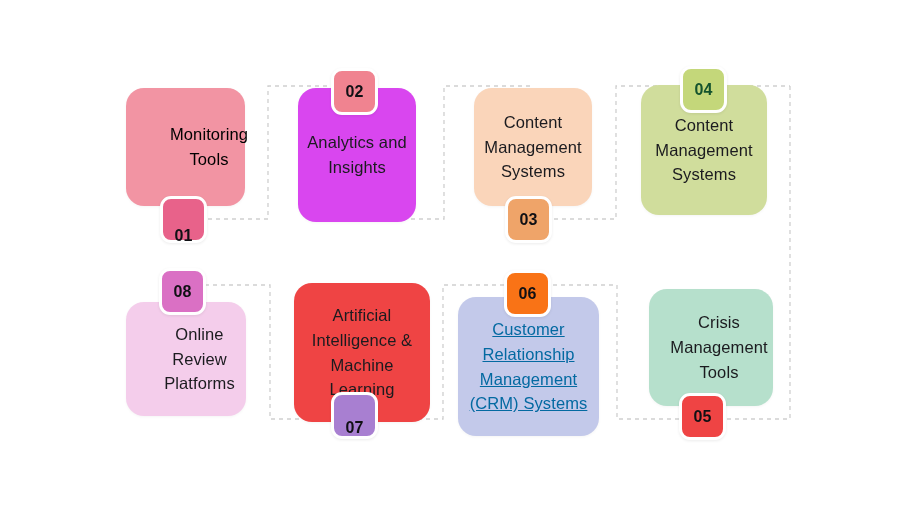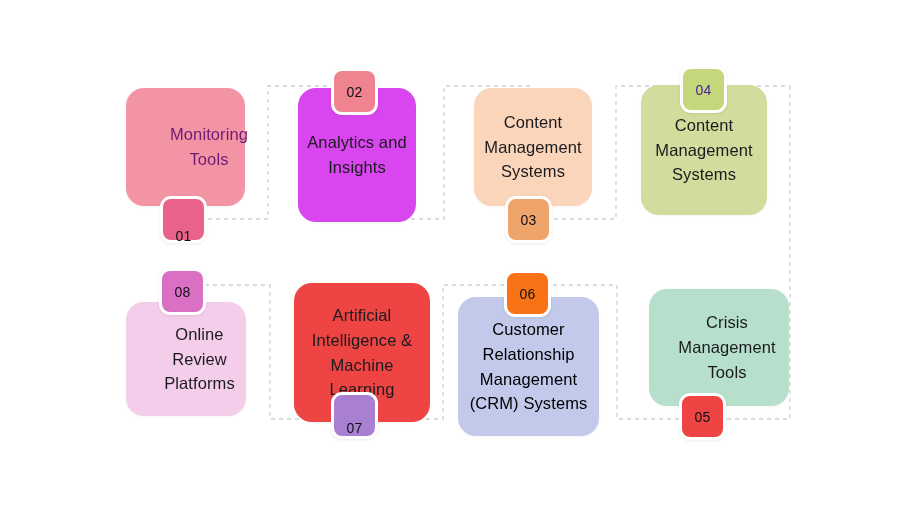--- a/index.html
+++ b/index.html
@@ -53,22 +53,22 @@
     box-sizing: border-box;
     border: 3.5px solid #ffffff;
     display: flex;
     align-items: center;
     justify-content: center;
     z-index: 5;
     box-shadow: 0 1px 3px rgba(0,0,0,0.08);
   }
   .badge-text {
     color: #101014;
-    font-size: 14px;
-    font-weight: 400;
+    font-size: 16px;
+    font-weight: 700;
     letter-spacing: 0.2px;
   }
 </style>
 </head>
 <body>
 
 <div id="stage" style="background: rgb(255, 255, 255);">
 
   <svg id="connectors" viewBox="0 0 900 506" xmlns="http://www.w3.org/2000/svg">
     <g id="connector-group" fill="none" stroke="#cfcfcf" stroke-width="1.3" stroke-dasharray="4 4" stroke-linecap="butt">
@@ -76,21 +76,21 @@
         <path d="M 355 219 L 444 219 L 444 86 L 530 86"></path>
         <path d="M 530 219 L 616 219 L 616 86 L 790 86"></path>
         <path d="M 790 86 L 790 419 L 703 419"></path>
         <path d="M 703 419 L 617 419 L 617 285 L 528 285"></path>
         <path d="M 528 285 L 443 285 L 443 419 L 355 419"></path>
         <path d="M 355 419 L 270 419 L 270 285 L 186 285"></path>
       </g>
   </svg>
 
   <div class="card" style="left: 126px; top: 88px; width: 119px; height: 118px; background: rgb(242, 148, 163);">
-    <span class="card-label" style="color: #701a75; margin-left: 47px;">Monitoring Tools</span>
+    <span class="card-label" style="color: #000000; margin-left: 47px;">Monitoring Tools</span>
   </div>
   <div class="badge" style="left: 160px; top: 196px; background: rgb(232, 98, 138);">
     <span class="badge-text" style="color: rgb(16, 16, 20); margin-top: 32px;">01</span>
   </div>
 
   <div class="card" style="left: 298px; top: 88px; width: 118px; height: 134px; background: #d946ef;">
     <span class="card-label" style="color: rgb(27, 27, 31);">Analytics and Insights</span>
   </div>
   <div class="badge" style="left: 331px; top: 68px; background: rgb(240, 131, 144);">
     <span class="badge-text" style="color: rgb(16, 16, 20);">02</span>
@@ -100,32 +100,32 @@
     <span class="card-label" style="color: rgb(27, 27, 31);">Content Management Systems</span>
   </div>
   <div class="badge" style="left: 505px; top: 196px; background: rgb(239, 164, 105);">
     <span class="badge-text" style="color: rgb(16, 16, 20);">03</span>
   </div>
 
   <div class="card" style="left: 641px; top: 85px; width: 126px; height: 130px; background: rgb(208, 221, 156);">
     <span class="card-label" style="color: rgb(27, 27, 31);">Content Management Systems</span>
   </div>
   <div class="badge" style="left: 680px; top: 66px; background: rgb(196, 215, 122);">
-    <span class="badge-text" style="color: #4c1d95;">04</span>
+    <span class="badge-text" style="color: #14532d;">04</span>
   </div>
 
-  <div class="card" style="left: 649px; top: 289px; width: 140px; height: 117px; background: rgb(182, 224, 204); padding-left: 16px;">
+  <div class="card" style="left: 649px; top: 289px; width: 124px; height: 117px; background: rgb(182, 224, 204); padding-left: 16px;">
     <span class="card-label" style="color: rgb(27, 27, 31);">Crisis Management Tools</span>
   </div>
   <div class="badge" style="left: 679px; top: 393px; background: #ef4444;">
     <span class="badge-text" style="color: rgb(16, 16, 20);">05</span>
   </div>
 
   <div class="card" style="left: 458px; top: 297px; width: 141px; height: 139px; background: rgb(195, 201, 234);">
-    <span class="card-label" style="color: #000000;">Customer Relationship Management (CRM) Systems</span>
+    <span class="card-label" style="color: #0369a1; text-decoration: underline;">Customer Relationship Management (CRM) Systems</span>
   </div>
   <div class="badge" style="left: 504px; top: 270px; background: #f97316;">
     <span class="badge-text" style="color: rgb(16, 16, 20);">06</span>
   </div>
 
   <div class="card" style="left: 294px; top: 283px; width: 136px; height: 139px; background: #ef4444;">
     <span class="card-label" style="color: rgb(27, 27, 31);">Artificial Intelligence &amp; Machine Learning</span>
   </div>
   <div class="badge" style="left: 331px; top: 392px; background: rgb(168, 127, 209);">
     <span class="badge-text" style="color: rgb(16, 16, 20); margin-top: 24px;">07</span>

